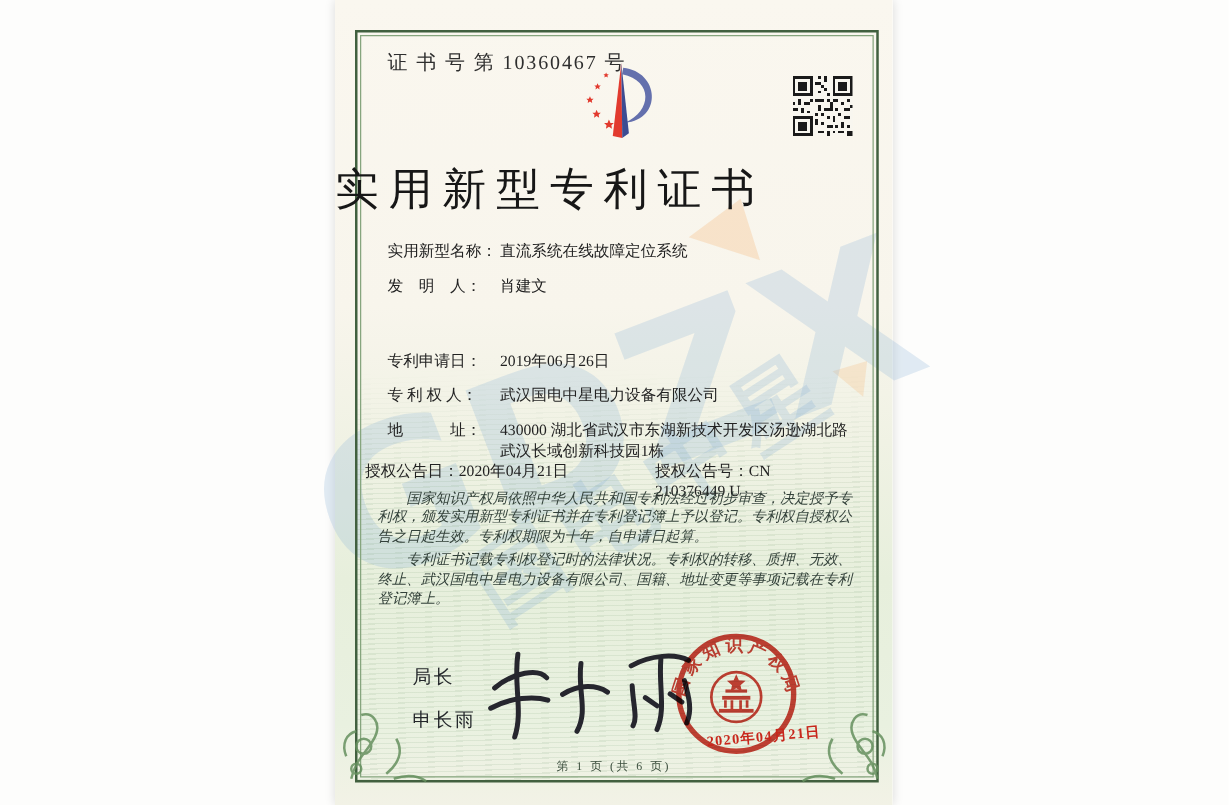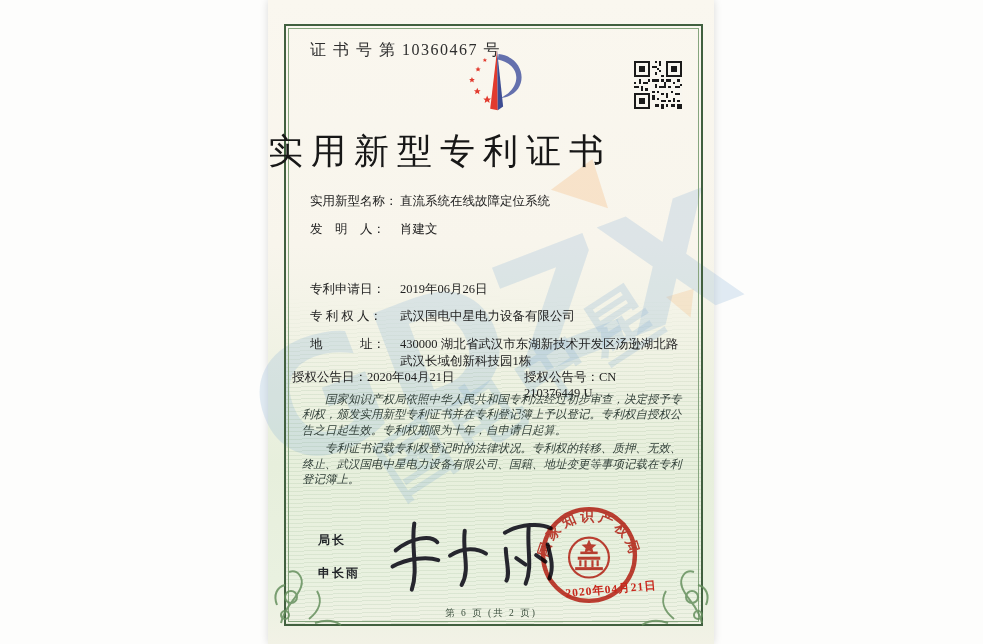--- a/index.html
+++ b/index.html
@@ -40,22 +40,22 @@
   .field .lab{display:inline-block;width:90px;vertical-align:top;}
   .field .val{display:inline-block;width:286px;vertical-align:top;}
   .f0{top:193px}.f1{top:221px}.f2{top:250px}.f3{top:281px}.f4{top:308px}.f5{top:336px}
   .grant{position:absolute;left:24px;top:369px;width:382px;font-size:12.5px;color:#222;}
   .grant .pair2{position:absolute;left:232px;top:0;}
   
   .paras{position:absolute;left:34px;top:392px;width:382px;font-size:11.5px;font-style:italic;
         color:#33413a;line-height:1.34;}
   .paras p{margin:0 0 3px 0;text-indent:2em;}
   
-  .signer{position:absolute;left:50px;top:532px;font-size:12px;color:#23262a;
-        font-family:"Liberation Sans",sans-serif;font-weight:700;letter-spacing:2px;}
+  .signer{position:absolute;left:62px;top:532px;font-size:15px;color:#23262a;
+        font-family:"Liberation Sans",sans-serif;font-weight:400;letter-spacing:2px;}
   .signer .name{margin-top:16px;}
   .sig-svg{position:absolute;left:112px;top:510px;}
   
   .seal{position:absolute;left:269px;top:503px;opacity:.88;mix-blend-mode:multiply;}
   .seal-date{position:absolute;left:275px;top:582px;width:136px;text-align:center;
         color:#c8271c;font-size:11.5px;font-weight:bold;letter-spacing:1px;transform:rotate(-5deg);}
   .footer{position:absolute;left:0;top:607px;width:100%;text-align:center;
         font-size:9.5px;letter-spacing:2px;color:#3a4d3c;}
   .orn{position:absolute;}
   .orn-l{left:3px;top:545px;}
@@ -183,15 +183,15 @@
       <g fill="#c8271c">
         <path d="M60 42 l2.4 5.6 6.2 .5 -4.7 4 1.4 6 -5.3 -3.2 -5.3 3.2 1.4 -6 -4.7 -4 6.2 -.5 Z"></path>
         <rect x="47" y="62" width="26" height="3.5"></rect>
         <rect x="50" y="56" width="20" height="3"></rect>
         <rect x="44" y="74" width="32" height="3.5"></rect>
         <path d="M50 66 v7 M56 66 v8 M64 66 v8 M70 66 v7" stroke="#c8271c" stroke-width="2.5" fill="none"></path>
       </g>
     </svg>
     <div class="seal-date">2020年04月21日</div>
 
-    <div class="footer">第 6 页 (共 2 页)</div>
+    <div class="footer">第 1 页 (共 6 页)</div>
   </div>
 </div>
 
 </body></html>

